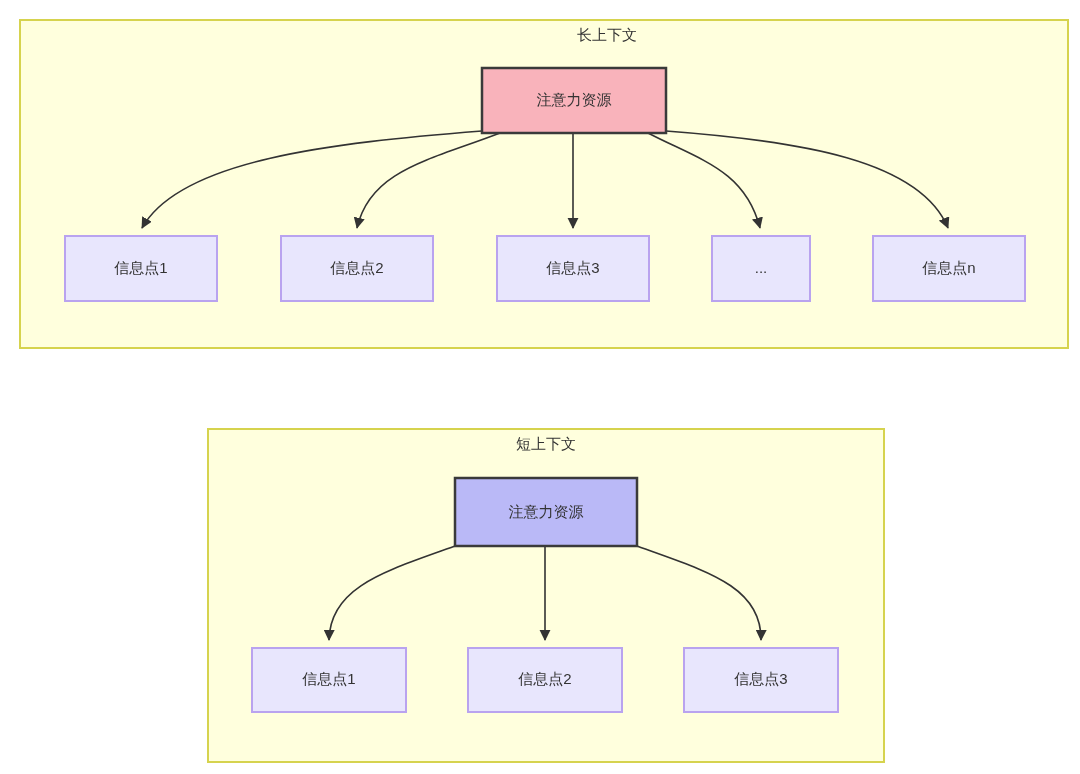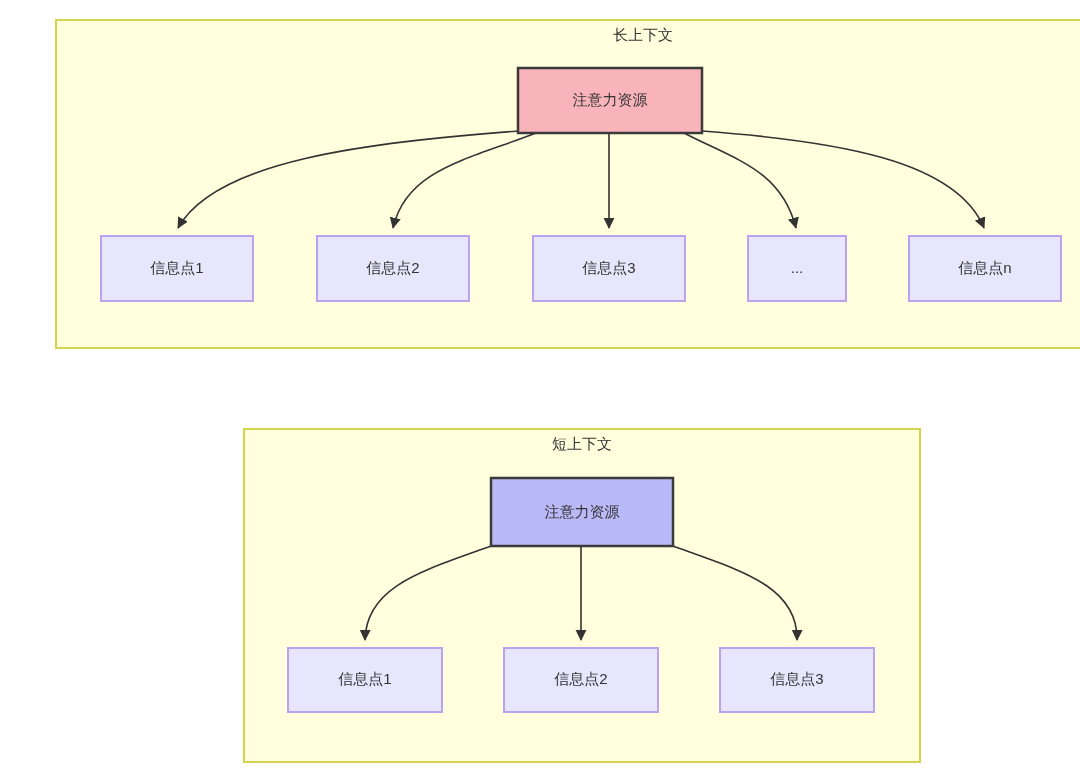--- a/index.html
+++ b/index.html
@@ -10,21 +10,20 @@
   body {
     width: 1080px;
     height: 774px;
     font-family: "Liberation Sans", "DejaVu Sans", sans-serif;
     overflow: hidden;
   }
   #canvas {
     position: relative;
     width: 856px;
     height: 774px;
-    margin-left: 36px;
   }
   svg.diagram-layer {
     position: absolute;
     top: 0;
     left: 0;
     width: 1080px;
     height: 774px;
   }
   .group-frame {
     fill: #ffffdd;

